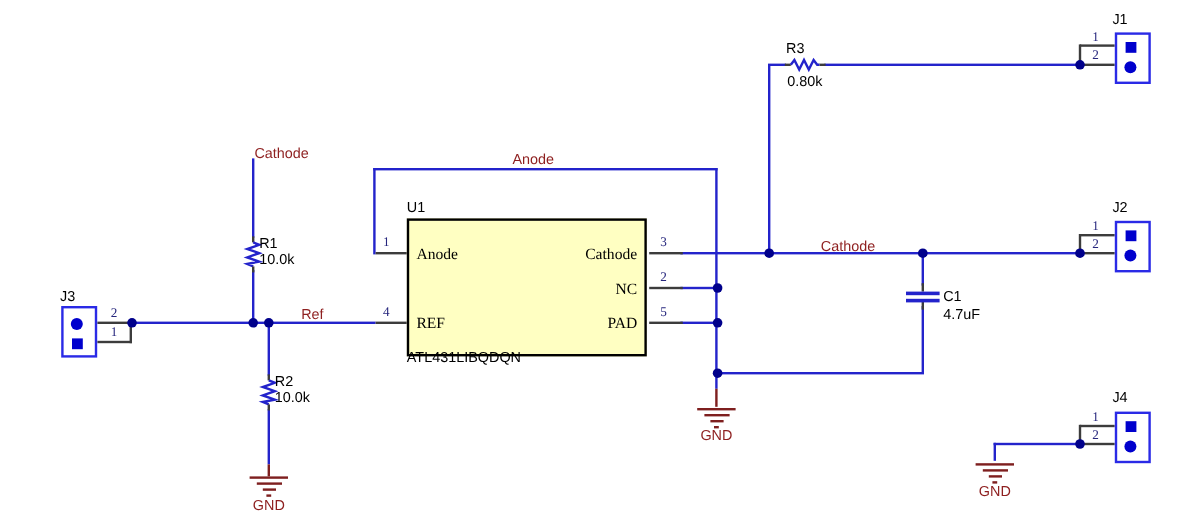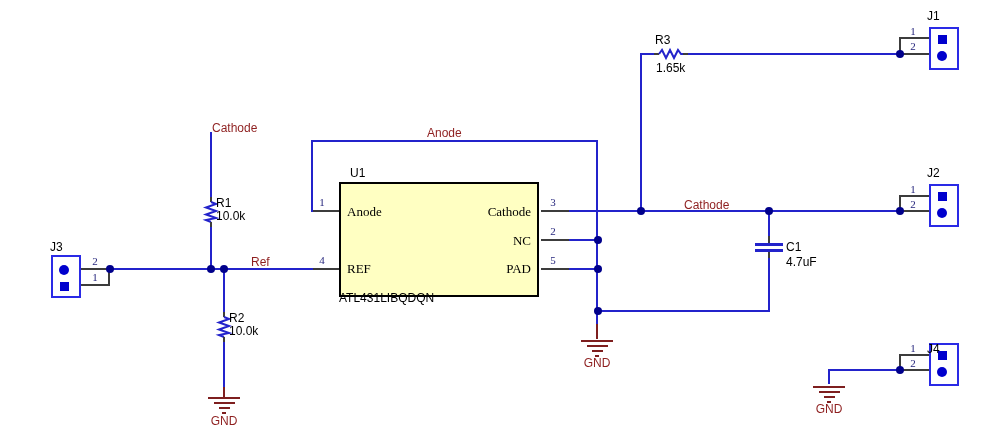--- a/index.html
+++ b/index.html
@@ -87,21 +87,21 @@
   <div class="dot" style="left:594px;top:236px;"></div>
   <div class="dot" style="left:594px;top:265px;"></div>
   <div class="dot" style="left:594px;top:307px;"></div>
   <div class="dot" style="left:637px;top:207px;"></div>
   <div class="dot" style="left:765px;top:207px;"></div>
   <div class="dot" style="left:896px;top:50px;"></div>
   <div class="dot" style="left:896px;top:207px;"></div>
   <div class="dot" style="left:896px;top:366px;"></div>
 
   <div class="ic" style="left:339px;top:182px;width:196px;height:111px;"></div>
-  <div class="ref" style="left:350px;top:167px;">U1</div>
+  <div class="ref" style="left:339px;top:167px;">U1</div>
   <div class="ref" style="left:339px;top:292px;">ATL431LIBQDQN</div>
   <div class="pname" style="left:347px;top:205px;">Anode</div>
   <div class="pname" style="left:347px;top:262px;">REF</div>
   <div class="pname r" style="left:440px;top:205px;">Cathode</div>
   <div class="pname r" style="left:440px;top:234px;">NC</div>
   <div class="pname r" style="left:440px;top:262px;">PAD</div>
   <div class="num" style="left:315px;top:197px;">1</div>
   <div class="num" style="left:315px;top:255px;">4</div>
   <div class="num" style="left:546px;top:197px;">3</div>
   <div class="num" style="left:546px;top:226px;">2</div>
@@ -122,21 +122,21 @@
   </svg>
   <div class="ref" style="left:229px;top:312px;">R2</div>
   <div class="ref" style="left:229px;top:325px;">10.0k</div>
 
   <svg style="left:654px;top:47px;" width="34" height="14" viewBox="0 0 34 14">
     <line x1="0" y1="7" x2="5" y2="7" stroke="#3c3c3c" stroke-width="2"></line>
     <polyline points="5,7 8,3 12,11 16,3 20,11 24,3 27,7 29,7" fill="none" stroke="#2323cb" stroke-width="2"></polyline>
     <line x1="29" y1="7" x2="34" y2="7" stroke="#3c3c3c" stroke-width="2"></line>
   </svg>
   <div class="ref" style="left:655px;top:34px;">R3</div>
-  <div class="ref" style="left:656px;top:62px;">1.65k</div>
+  <div class="ref" style="left:656px;top:62px;">0.80k</div>
 
   <div class="wire" style="left:755px;top:243px;width:28px;height:3px;"></div>
   <div class="wire" style="left:755px;top:249px;width:28px;height:3px;"></div>
   <div class="ref" style="left:786px;top:241px;">C1</div>
   <div class="ref" style="left:786px;top:256px;">4.7uF</div>
 
   <div class="conn" style="left:929px;top:27px;">
     <div class="psq" style="left:7px;top:6px;"></div>
     <div class="pci" style="left:6px;top:22px;"></div>
   </div>
@@ -157,21 +157,21 @@
     <div class="psq" style="left:7px;top:25px;"></div>
   </div>
   <div class="ref" style="left:50px;top:241px;">J3</div>
   <div class="num" style="left:88px;top:256px;">2</div>
   <div class="num" style="left:88px;top:272px;">1</div>
 
   <div class="conn" style="left:929px;top:343px;">
     <div class="psq" style="left:7px;top:6px;"></div>
     <div class="pci" style="left:6px;top:22px;"></div>
   </div>
-  <div class="ref" style="left:927px;top:343px;">J4</div>
+  <div class="ref" style="left:927px;top:325px;">J4</div>
   <div class="num" style="left:906px;top:343px;">1</div>
   <div class="num" style="left:906px;top:358px;">2</div>
 
   <div class="gnd" style="left:580px;top:340px;">
     <i class="b1"></i>
       <i class="b2"></i>
       <i class="b3"></i>
       <i class="b4"></i>
   </div>
   <div class="gndlbl" style="left:575px;top:357px;">GND</div>

